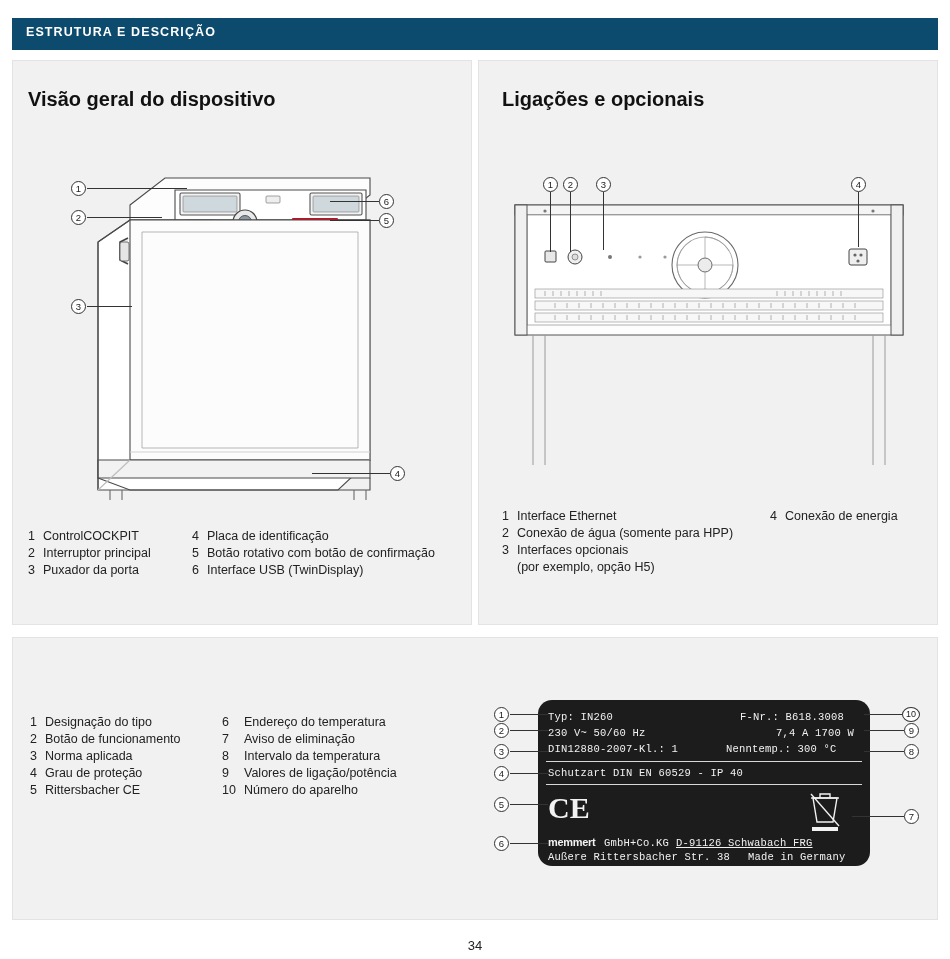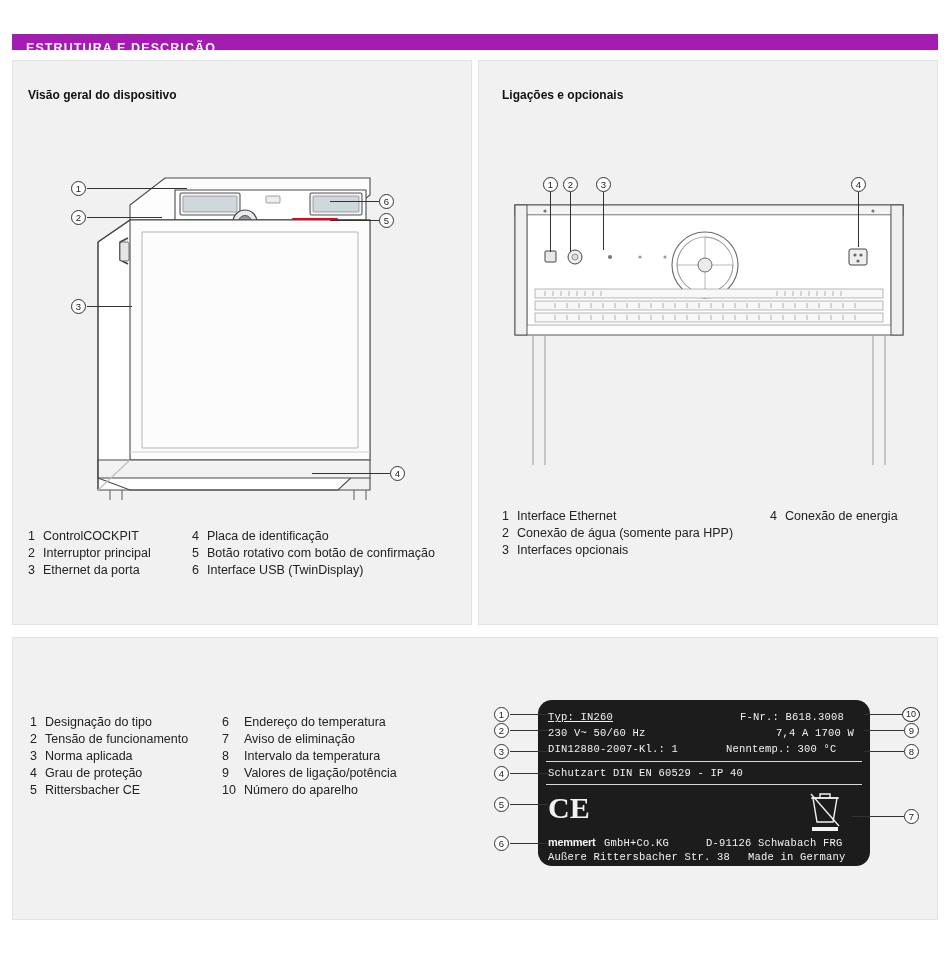--- a/index.html
+++ b/index.html
@@ -9,42 +9,41 @@
     background:#ffffff;
     font-family:"Liberation Sans", sans-serif;
     color:#1a1a1a;
     position:relative;
     overflow:hidden;
   }
   .page { position:relative; width:950px; height:959px; }
 
   
   .header-bar {
-    position:absolute; left:12px; top:18px; width:926px; height:16px;
-    background:#a21caf;
-    margin-top:16px;
+    position:absolute; left:12px; top:18px; width:926px; height:32px;
+    background:#0c4a6e;
   }
   .header-bar .title {
     color:#ffffff; font-size:12.5px; font-weight:700; letter-spacing:1.1px;
     line-height:28px; padding-left:14px;
   }
 
   
   .panel {
     position:absolute;
     background:#f1f1f1;
     border:1px solid #e3e3e3;
   }
   #panel-overview { left:12px; top:60px; width:460px; height:565px; }
   #panel-connections { left:478px; top:60px; width:460px; height:565px; }
   #panel-marking { left:12px; top:637px; width:926px; height:283px; }
 
   .panel-title {
     position:absolute;
-    font-size:12px; font-weight:700; color:#111;
+    font-size:20px; font-weight:700; color:#111;
   }
   #title-overview { left:28px; top:88px; }
   #title-connections { left:502px; top:88px; }
   #title-marking { left:30px; top:672px; }
 
   
   .legend { position:absolute; font-size:12.5px; color:#222; }
   .legend .row { display:flex; align-items:flex-start; margin-bottom:3px; }
   .legend .num { width:15px; flex:0 0 15px; font-weight:400; }
   .legend .txt { }
@@ -172,21 +171,21 @@
     <div class="row">
         <span class="num">1</span>
         <span class="txt">ControlCOCKPIT</span>
       </div>
     <div class="row">
         <span class="num">2</span>
         <span class="txt">Interruptor principal</span>
       </div>
     <div class="row">
         <span class="num">3</span>
-        <span class="txt">Ethernet da porta</span>
+        <span class="txt">Puxador da porta</span>
       </div>
   </div>
 
   <div class="legend" id="legend-overview-right">
     <div class="row">
         <span class="num">4</span>
         <span class="txt">Placa de identificação</span>
       </div>
     <div class="row">
         <span class="num">5</span>
@@ -270,39 +269,43 @@
         <span class="txt">Interface Ethernet</span>
       </div>
     <div class="row">
         <span class="num">2</span>
         <span class="txt">Conexão de água (somente para HPP)</span>
       </div>
     <div class="row">
         <span class="num">3</span>
         <span class="txt">Interfaces opcionais</span>
       </div>
+    <div class="row">
+        <span class="num"></span>
+        <span class="txt">(por exemplo, opção H5)</span>
+      </div>
   </div>
 
   <div class="legend" id="legend-conn-right">
     <div class="row">
         <span class="num">4</span>
         <span class="txt">Conexão de energia</span>
       </div>
   </div>
 
   <div class="panel" id="panel-marking"></div>
 
   <div class="legend" id="legend-mark-left">
     <div class="row">
         <span class="num">1</span>
         <span class="txt">Designação do tipo</span>
       </div>
     <div class="row">
         <span class="num">2</span>
-        <span class="txt">Tensão de funcionamento</span>
+        <span class="txt">Botão de funcionamento</span>
       </div>
     <div class="row">
         <span class="num">3</span>
         <span class="txt">Norma aplicada</span>
       </div>
     <div class="row">
         <span class="num">4</span>
         <span class="txt">Grau de proteção</span>
       </div>
     <div class="row">
@@ -329,21 +332,21 @@
         <span class="txt">Valores de ligação/potência</span>
       </div>
     <div class="row">
         <span class="num" style="width:22px;flex:0 0 22px;">10</span>
         <span class="txt">Número do aparelho</span>
       </div>
   </div>
 
   <div class="plate-box"></div>
 
-  <div class="plate-text" style="left:548px; top:711px;text-decoration:underline;">Typ: IN260</div>
+  <div class="plate-text" style="left:548px; top:711px;">Typ: IN260</div>
   <div class="plate-text" style="left:740px; top:711px;">F-Nr.: B618.3008</div>
 
   <div class="plate-text" style="left:548px; top:727px;">230 V~ 50/60 Hz</div>
   <div class="plate-text" style="left:776px; top:727px;">7,4 A 1700 W</div>
 
   <div class="plate-text" style="left:548px; top:743px;">DIN12880-2007-Kl.: 1</div>
   <div class="plate-text" style="left:726px; top:743px;">Nenntemp.: 300 °C</div>
 
   <div class="plate-line" style="left:546px; top:761px; width:316px;"></div>
   <div class="plate-text" style="left:548px; top:767px;">Schutzart DIN EN 60529 - IP 40</div>
@@ -362,21 +365,21 @@
         <path d="M11 10 L39 10"></path>
         <path d="M20 10 L20 6 L30 6 L30 10"></path>
         <path d="M11 6 L39 38"></path>
       </g>
       <rect x="12" y="39" width="26" height="4" fill="#f2f2f2"></rect>
     </svg>
   </div>
 
   <div class="plate-text" style="left:548px; top:836px; font-family:'Liberation Sans',sans-serif; font-weight:700; font-size:11px; letter-spacing:-0.3px;">memmert</div>
   <div class="plate-text" style="left:604px; top:837px;">GmbH+Co.KG</div>
-  <div class="plate-text" style="left:706px; top:837px;">D-91126 Schwabach FRG</div>
+  <div class="plate-text" style="left:676px; top:837px;text-decoration:underline;">D-91126 Schwabach FRG</div>
   <div class="plate-text" style="left:548px; top:851px;">Außere Rittersbacher Str. 38</div>
   <div class="plate-text" style="left:748px; top:851px;">Made in Germany</div>
 
   <div class="callout" style="left:494px; top:707px;">1</div>
   <div class="lead" style="left:510px; top:714px; width:38px;"></div>
 
   <div class="callout" style="left:494px; top:723px;">2</div>
   <div class="lead" style="left:510px; top:730px; width:38px;"></div>
 
   <div class="callout" style="left:494px; top:744px;">3</div>
@@ -396,14 +399,15 @@
 
   <div class="callout" style="left:904px; top:723px;">9</div>
   <div class="lead" style="left:864px; top:730px; width:40px;"></div>
 
   <div class="callout" style="left:904px; top:744px;">8</div>
   <div class="lead" style="left:864px; top:751px; width:40px;"></div>
 
   <div class="callout" style="left:904px; top:809px;">7</div>
   <div class="lead" style="left:852px; top:816px; width:52px;"></div>
 
+  <div id="page-number">34</div>
 
 </div>
 
 </body></html>

